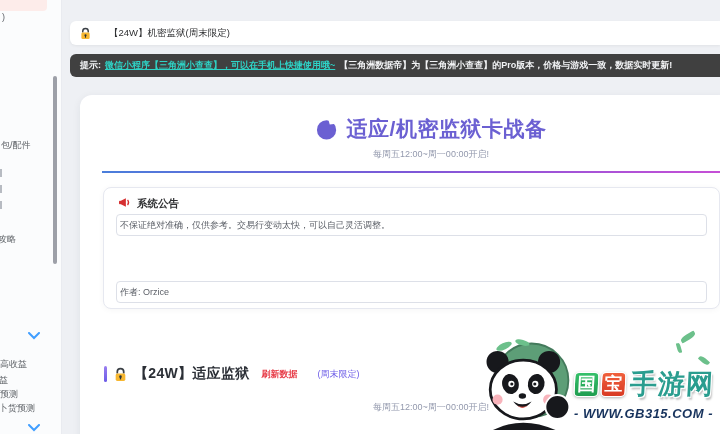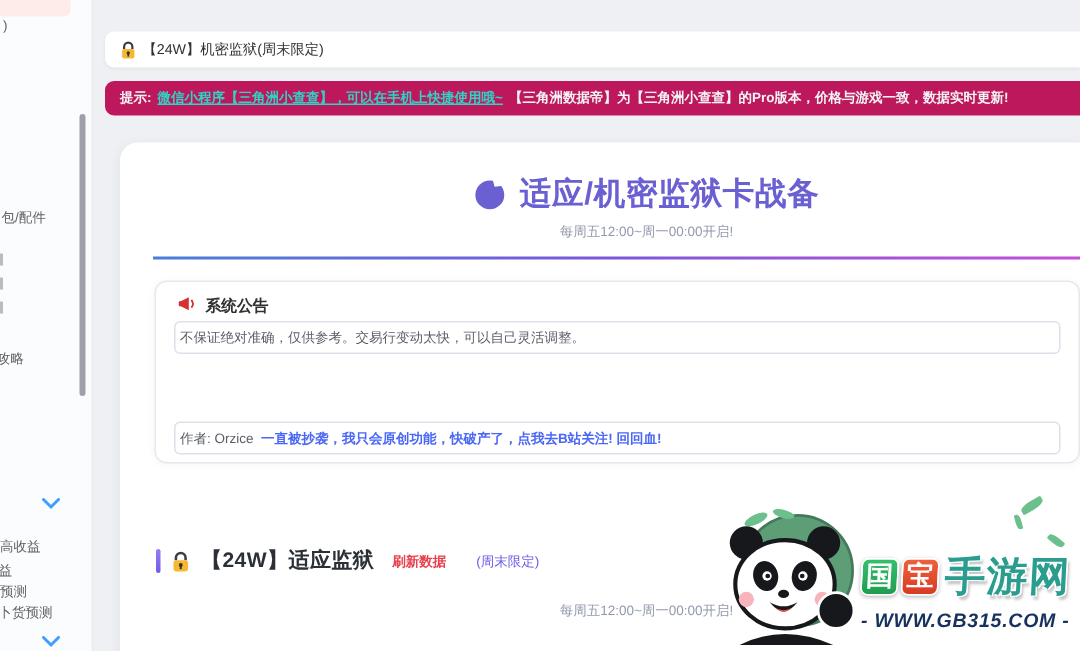--- a/index.html
+++ b/index.html
@@ -13,22 +13,22 @@
   .sb-selected { left:0; top:0; width:47px; height:11px; background:#fdecea; border-radius:0 0 4px 0; cursor:pointer; }
   .sb-frag { font-size:9px; color:#5f6368; white-space:nowrap; cursor:pointer; }
   .sb-sliver { width:2px; height:8px; background:#9aa0a8; opacity:.7; cursor:pointer; }
   .sb-scrollbar { left:53px; top:76px; width:4px; height:188px; background:#9da0a8; border-radius:2px; cursor:pointer; }
   .sb-chevron { width:12px; height:8px; cursor:pointer; }
 
   
   .main { left:62px; top:0; right:0; bottom:0; }
   .tabbar { left:8px; top:21px; right:0; height:24px; background:#ffffff; border-radius:6px 0 0 6px;
             box-shadow:0 1px 3px rgba(0,0,0,.06); display:flex; align-items:center; cursor:pointer; }
-  .tab-label { font-size:9.5px; color:#303133; margin-left:4px; font-weight:500; }
-  .notice { left:8px; top:54px; right:0; height:23px; background:#be185d; border-radius:6px 0 0 6px;
+  .tab-label { font-size:9.5px; color:#303133; margin-left:18px; font-weight:500; }
+  .notice { left:8px; top:54px; right:0; height:23px; background:#404040; border-radius:6px 0 0 6px;
             display:flex; align-items:center; padding-left:10px; white-space:nowrap; overflow:hidden;
             font-size:9px; font-weight:600; color:#f2f3f5; }
   .notice .n-link { color:#2ed3c6; text-decoration:underline; margin:0 4px; cursor:pointer; }
 
   .card { left:18px; top:95px; right:-6px; bottom:-6px; background:#ffffff; border-radius:12px 0 0 0;
           box-shadow:0 2px 8px rgba(31,45,61,.07); }
 
   .hero-row { top:20px; left:0; width:100%; display:flex; justify-content:center; align-items:center;
               gap:9px; transform:translateX(28px); }
   .hero-title { font-size:21px; font-weight:800; color:#6b60d2; letter-spacing:.5px; }
@@ -135,21 +135,20 @@
           <svg width="12" height="11" viewBox="0 0 14 12">
             <path d="M1 4.5 L8 1 V11 L1 7.5 Z" fill="#d63031"></path>
             <rect x="0" y="4" width="2.4" height="4" rx="1" fill="#d63031"></rect>
             <path d="M10 3 Q12.5 6 10 9" stroke="#d63031" stroke-width="1.4" fill="none"></path>
           </svg>
           <span class="a-head-label">系统公告</span>
         </div>
         <div class="abs a-box b1">不保证绝对准确，仅供参考。交易行变动太快，可以自己灵活调整。</div>
         <div class="abs a-box b3">
           <span>作者: Orzice</span>
-          <span class="a-link">一直被抄袭，我只会原创功能，快破产了，点我去B站关注! 回回血!</span>
         </div>
       </div>
 
       <div class="abs sec-head">
         <span class="sec-vbar"></span>
         <svg width="13" height="15" viewBox="0 0 12 14">
             <path d="M3 6 V4.5 a3 3 0 0 1 6 0 V6" fill="none" stroke="#3a3f45" stroke-width="1.6"></path>
             <rect x="1.5" y="6" width="9" height="7" rx="1.5" fill="#f7b731"></rect>
             <circle cx="6" cy="9" r="1.2" fill="#2d3436"></circle>
             <rect x="5.4" y="9.4" width="1.2" height="2.2" fill="#2d3436"></rect>

